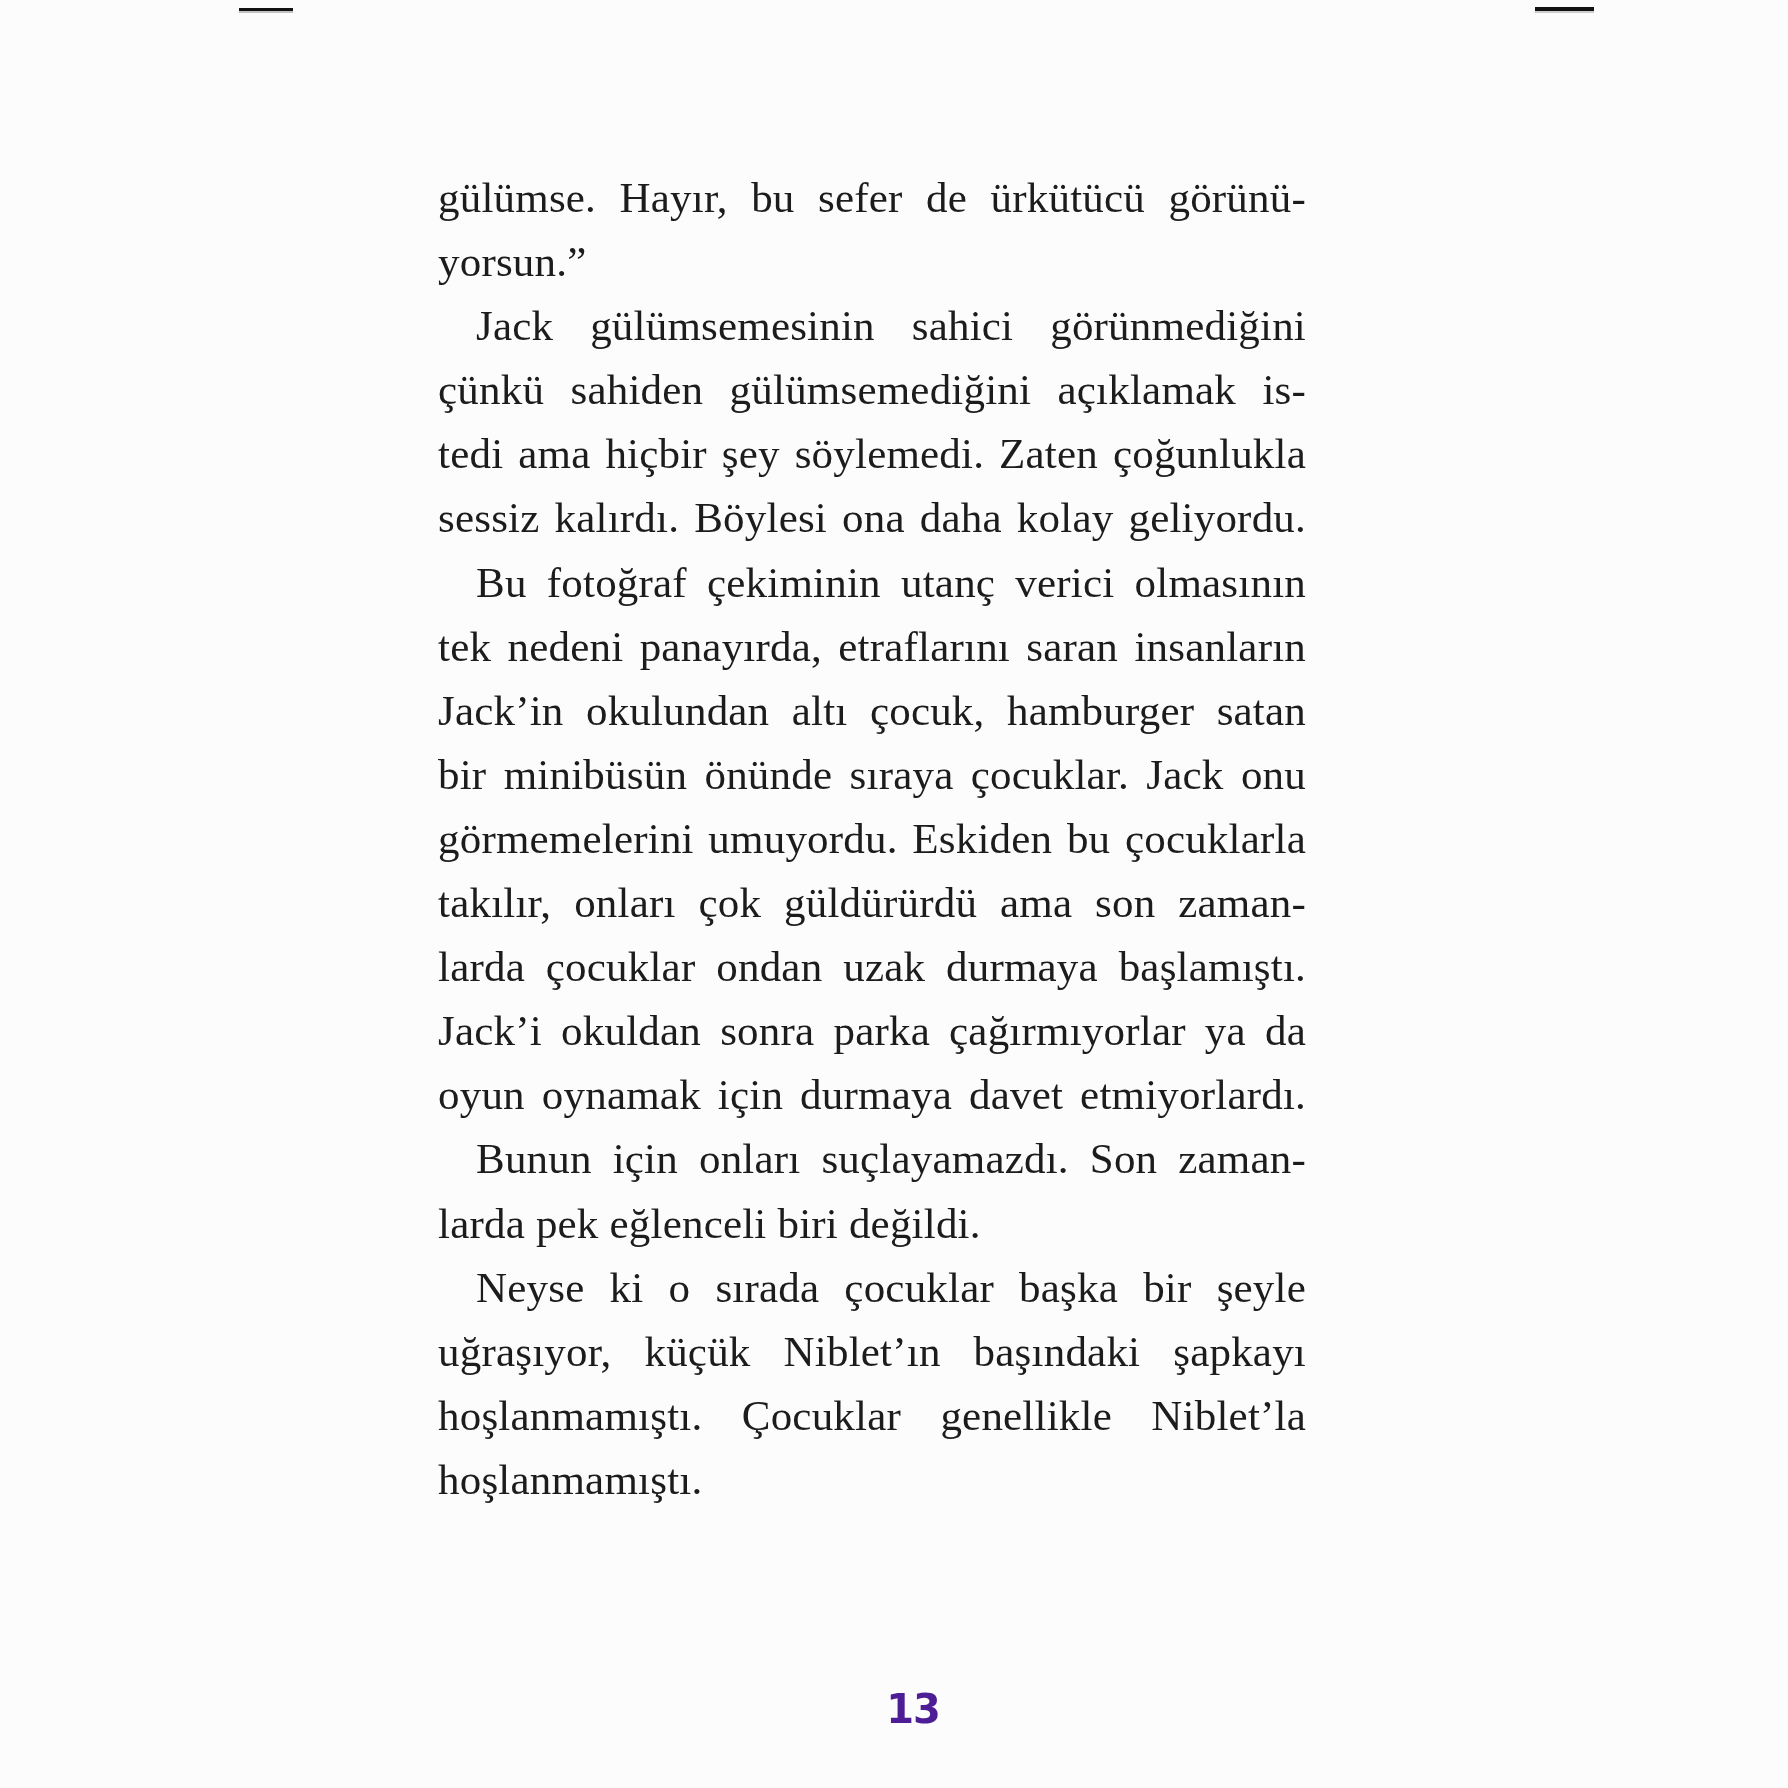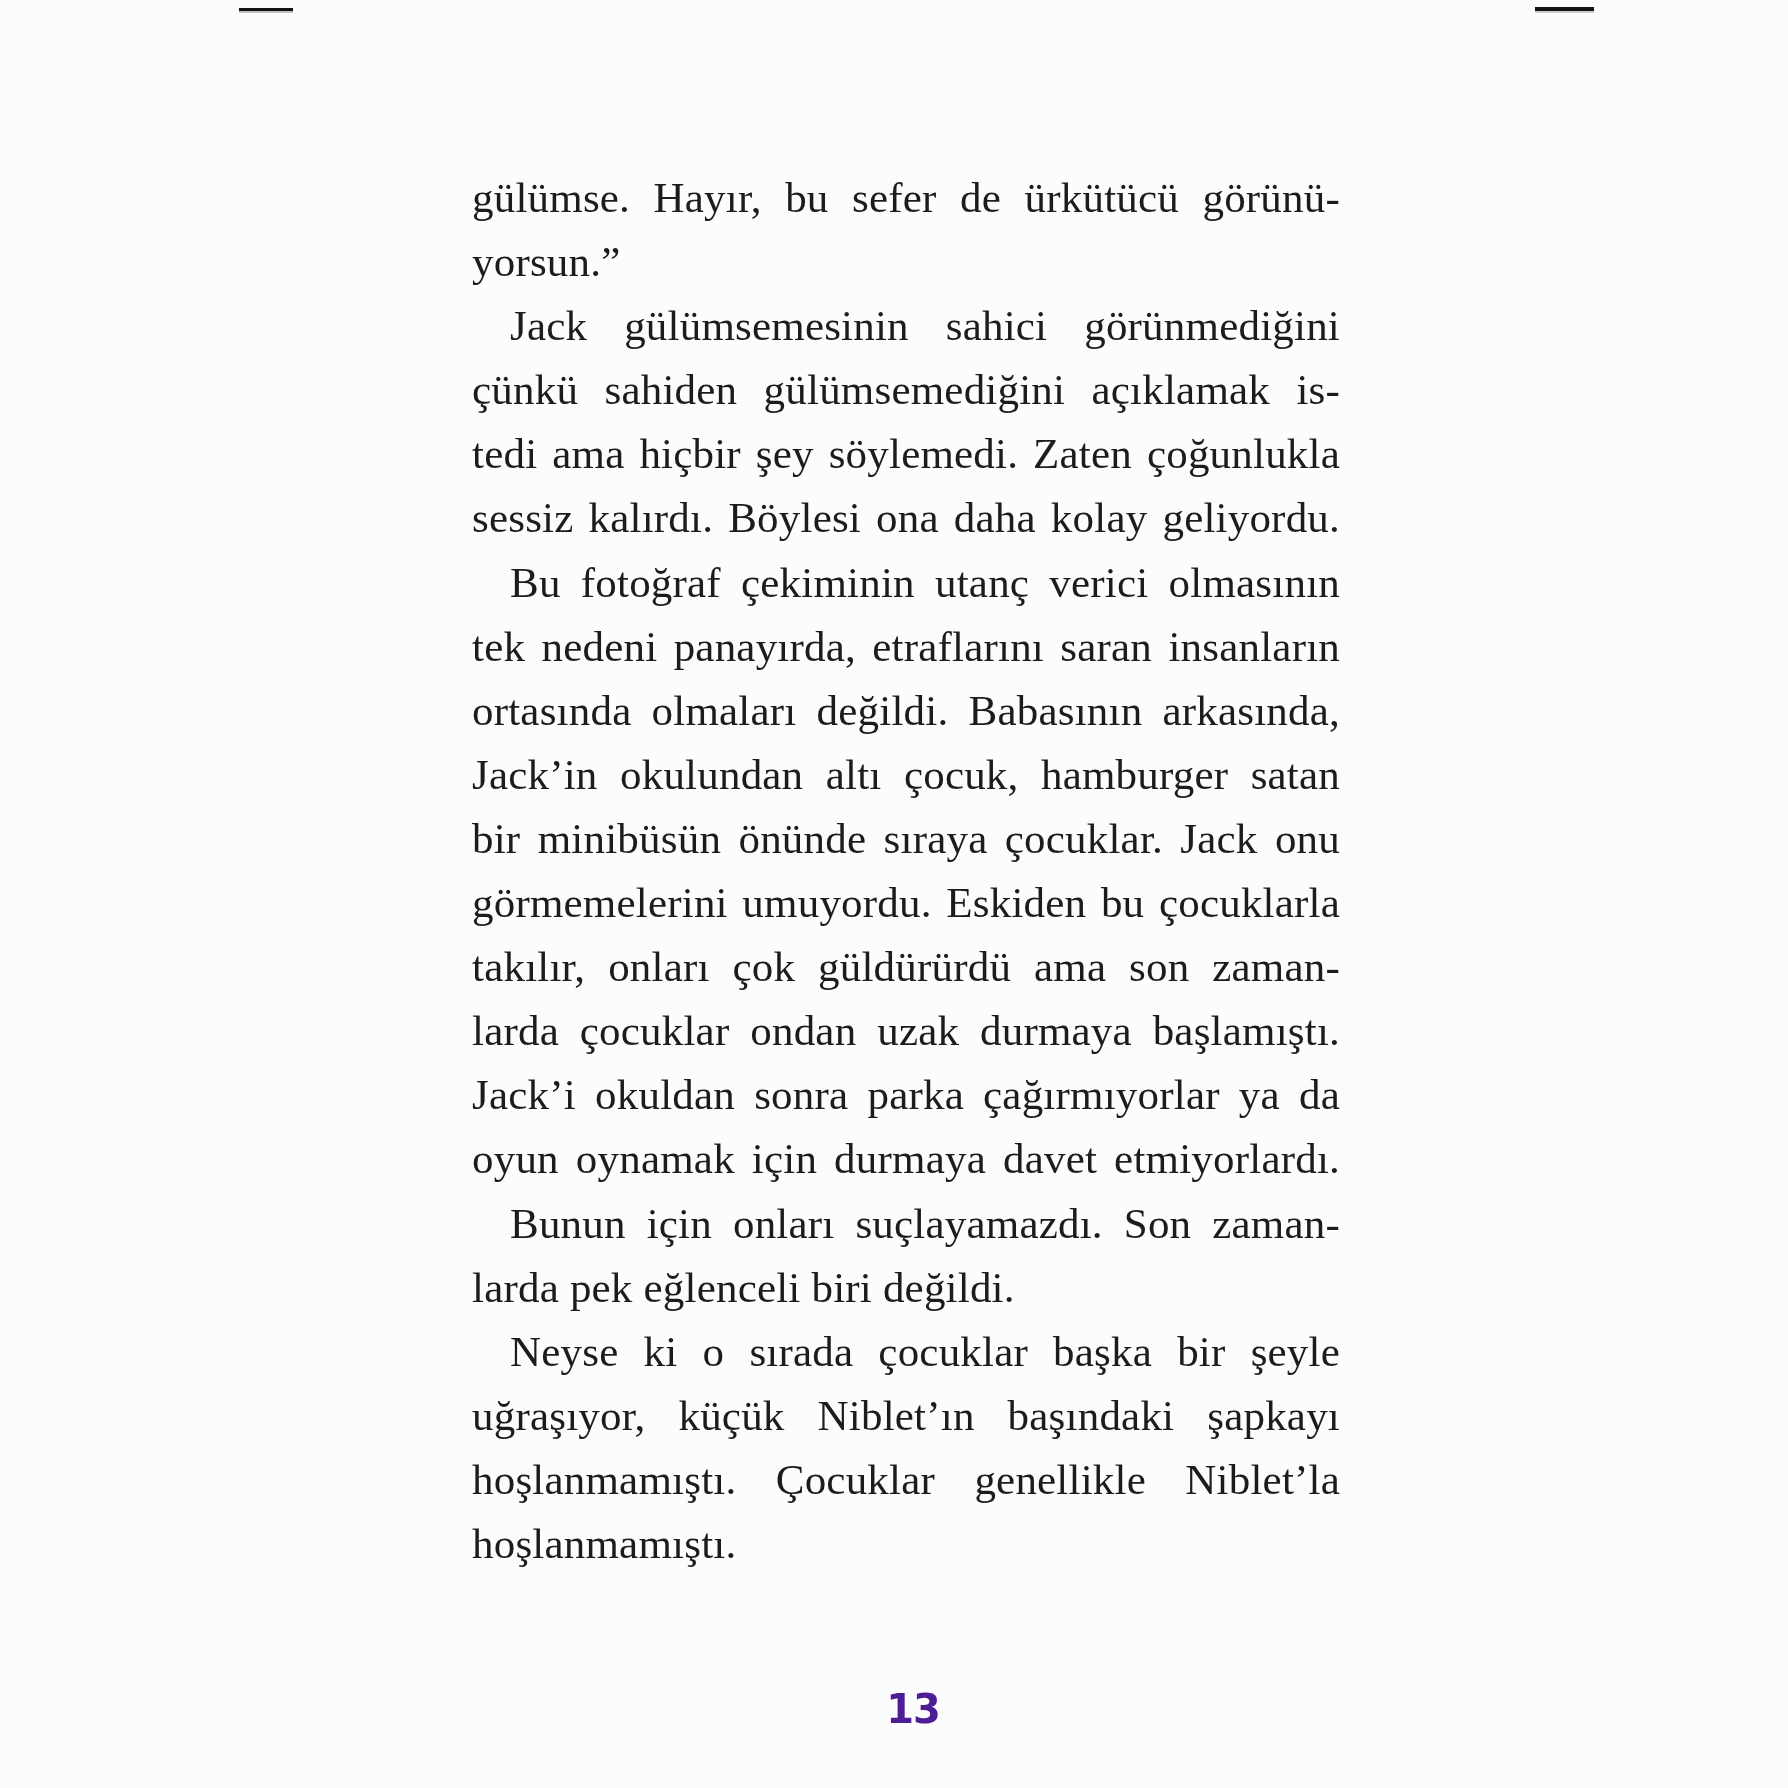--- a/index.html
+++ b/index.html
@@ -28,21 +28,21 @@
   }
   .crop-mark.right {
     left: 1535px;
     top: 7px;
     width: 59px;
     height: 4px;
     box-shadow: 0 2px 0 rgba(18,18,18,0.2);
   }
   .text-block {
     position: absolute;
-    left: 472px;
+    left: 438px;
     top: 166px;
     width: 868px;
   }
   .line {
     font-size: 43px;
     line-height: 64.1px;
     text-align: justify;
     text-align-last: justify;
     letter-spacing: 0.2px;
   }
@@ -74,21 +74,20 @@
 
   <div class="text-block">
     <div class="line">gülümse. Hayır, bu sefer de ürkütücü görünü-</div>
     <div class="line para-end">yorsun.”</div>
     <div class="line indent">Jack gülümsemesinin sahici görünmediğini</div>
     <div class="line">çünkü sahiden gülümsemediğini açıklamak is-</div>
     <div class="line">tedi ama hiçbir şey söylemedi. Zaten çoğunlukla</div>
     <div class="line">sessiz kalırdı. Böylesi ona daha kolay geliyordu.</div>
     <div class="line indent">Bu fotoğraf çekiminin utanç verici olmasının</div>
     <div class="line">tek nedeni panayırda, etraflarını saran insanların</div>
-    <div class="line">ortasında olmaları değildi. Babasının arkasında,</div>
     <div class="line">Jack’in okulundan altı çocuk, hamburger satan</div>
     <div class="line">bir minibüsün önünde sıraya çocuklar. Jack onu</div>
     <div class="line">görmemelerini umuyordu. Eskiden bu çocuklarla</div>
     <div class="line">takılır, onları çok güldürürdü ama son zaman-</div>
     <div class="line">larda çocuklar ondan uzak durmaya başlamıştı.</div>
     <div class="line">Jack’i okuldan sonra parka çağırmıyorlar ya da</div>
     <div class="line">oyun oynamak için durmaya davet etmiyorlardı.</div>
     <div class="line indent">Bunun için onları suçlayamazdı. Son zaman-</div>
     <div class="line para-end">larda pek eğlenceli biri değildi.</div>
     <div class="line indent">Neyse ki o sırada çocuklar başka bir şeyle</div>

